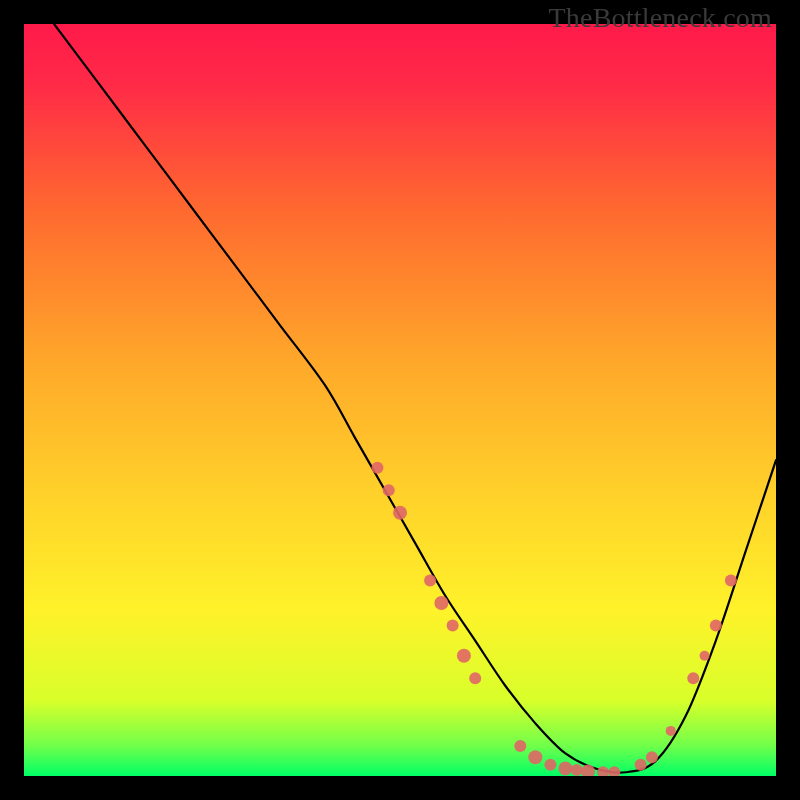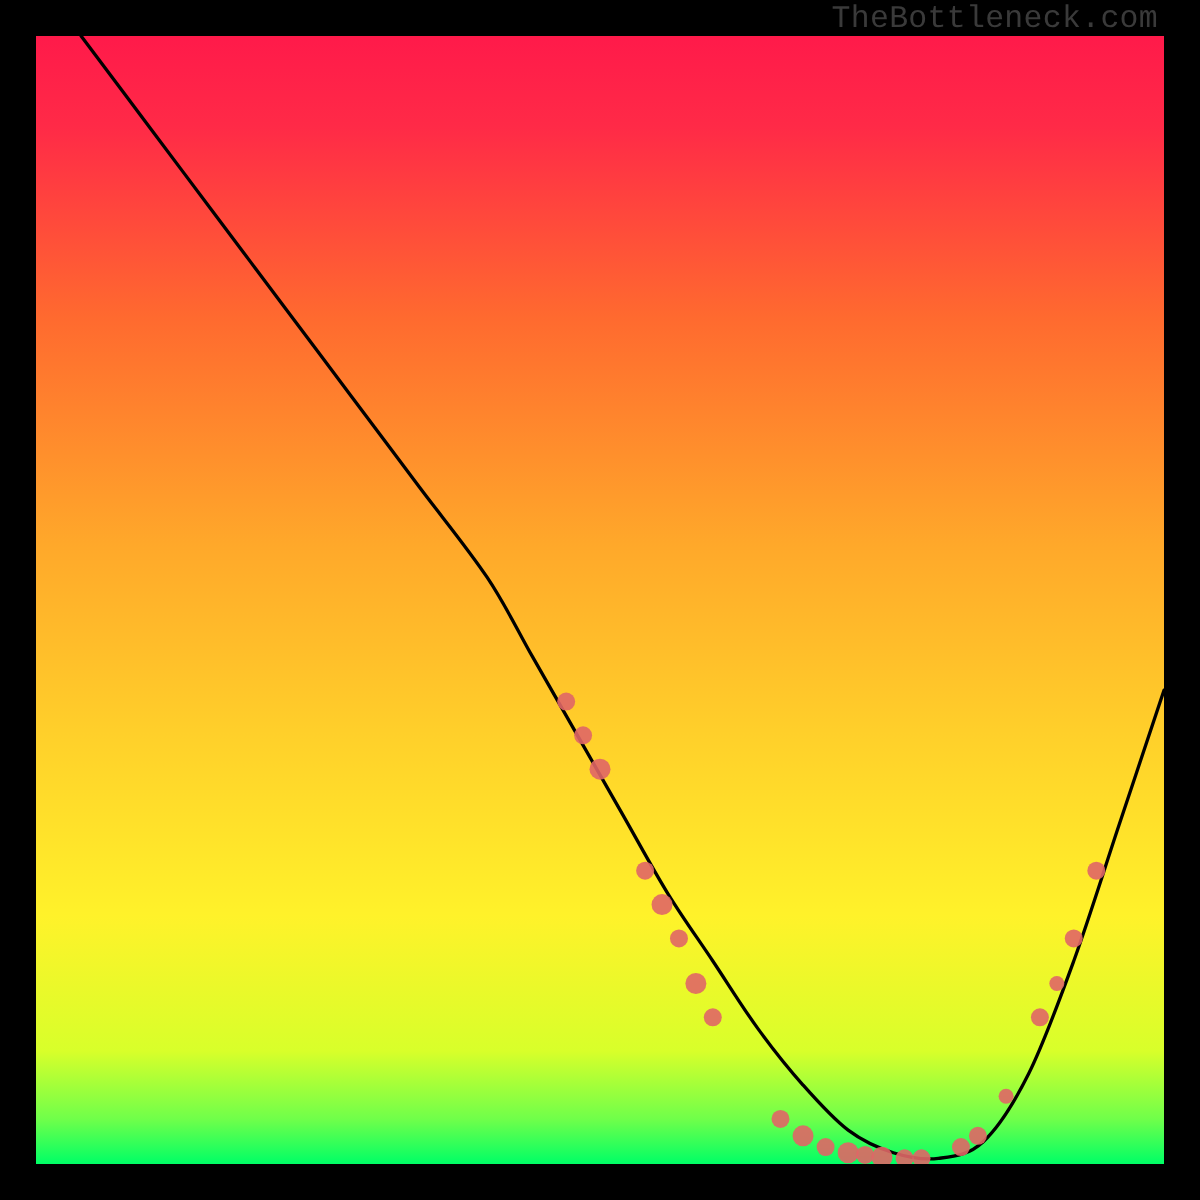--- a/index.html
+++ b/index.html
@@ -10,22 +10,22 @@
     top: 24px;
     width: 752px;
     height: 752px;
     background: #000;
   }
   .watermark {
     position: absolute;
     top: 2px;
     right: 28px;
     color: #3a3a3a;
-    font-family: Liberation Mono, monospace;
-    font-size: 21px;
+    font-family: Liberation Serif, serif;
+    font-size: 28px;
     font-weight: 400;
     letter-spacing: 0.2px;
     z-index: 10;
   }
   svg { display: block; }
 </style>
 </head>
 <body>
 
 <div class="watermark">TheBottleneck.com</div>

